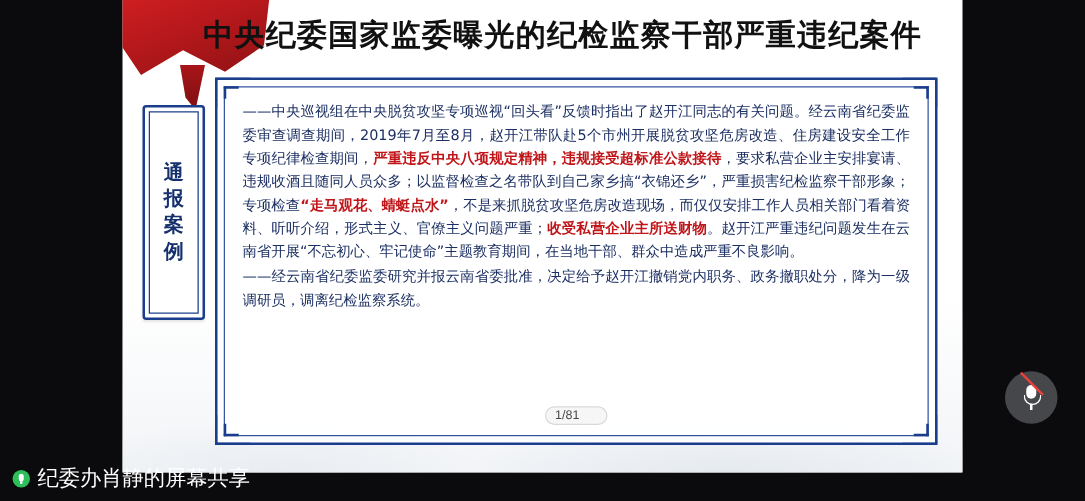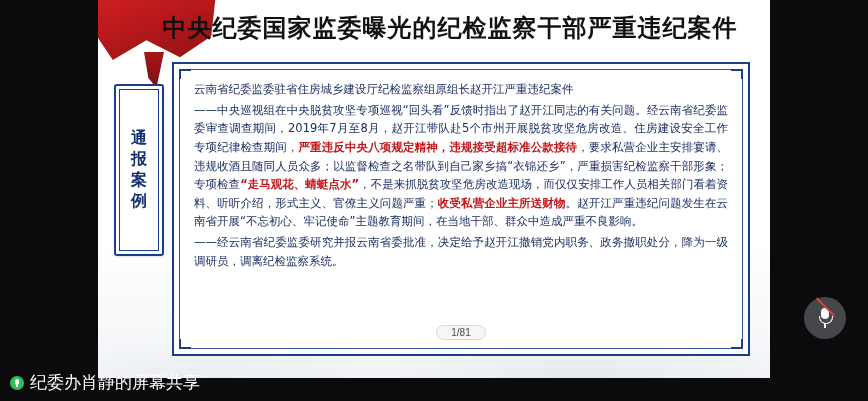--- a/index.html
+++ b/index.html
@@ -170,21 +170,20 @@
     position: absolute;
     left: 50%;
     transform: translateX(-50%);
     bottom: 14px;
     min-width: 34px;
     padding: 1px 7px;
     border-radius: 9px;
     background: rgba(245,245,245,0.9);
     color: #4a4a4a;
     font-size: 10px;
-    text-align: center;
     border: 1px solid #d9d9d9;
   }
 
   
   .tile {
     position: absolute;
     right: 0px;
     top: 40px;
     width: 106px;
     height: 106px;
@@ -365,21 +364,20 @@
     </div>
 
     <div class="panel">
       <div class="panel-inner"></div>
       <div class="knot tl"></div>
       <div class="knot tr"></div>
       <div class="knot bl"></div>
       <div class="knot br"></div>
 
       <div class="panel-text">
-        <p class="lead">云南省纪委监委驻省住房城乡建设厅纪检监察组原组长赵开江严重违纪案件</p>
         <p class="para"><span>——中央巡视组在中央脱贫攻坚专项巡视“回头看”反馈时指出了赵开江同志的有关问题。经云南省纪委监委审查调查期间，2019年7月至8月，赵开江带队赴5个市州开展脱贫攻坚危房改造、住房建设安全工作专项纪律检查期间，</span><span class="hl">严重违反中央八项规定精神，违规接受超标准公款接待</span><span>，要求私营企业主安排宴请、违规收酒且随同人员众多；以监督检查之名带队到自己家乡搞“衣锦还乡”，严重损害纪检监察干部形象；专项检查</span><span class="hl">“走马观花、蜻蜓点水”</span><span>，不是来抓脱贫攻坚危房改造现场，而仅仅安排工作人员相关部门看着资料、听听介绍，形式主义、官僚主义问题严重；</span><span class="hl">收受私营企业主所送财物</span><span>。赵开江严重违纪问题发生在云南省开展“不忘初心、牢记使命”主题教育期间，在当地干部、群众中造成严重不良影响。</span></p>
         <p class="para">——经云南省纪委监委研究并报云南省委批准，决定给予赵开江撤销党内职务、政务撤职处分，降为一级调研员，调离纪检监察系统。</p>
       </div>
 
       <div class="page-pill">1/81</div>
     </div>
   </div>
 
 
   <div class="mute-btn">

